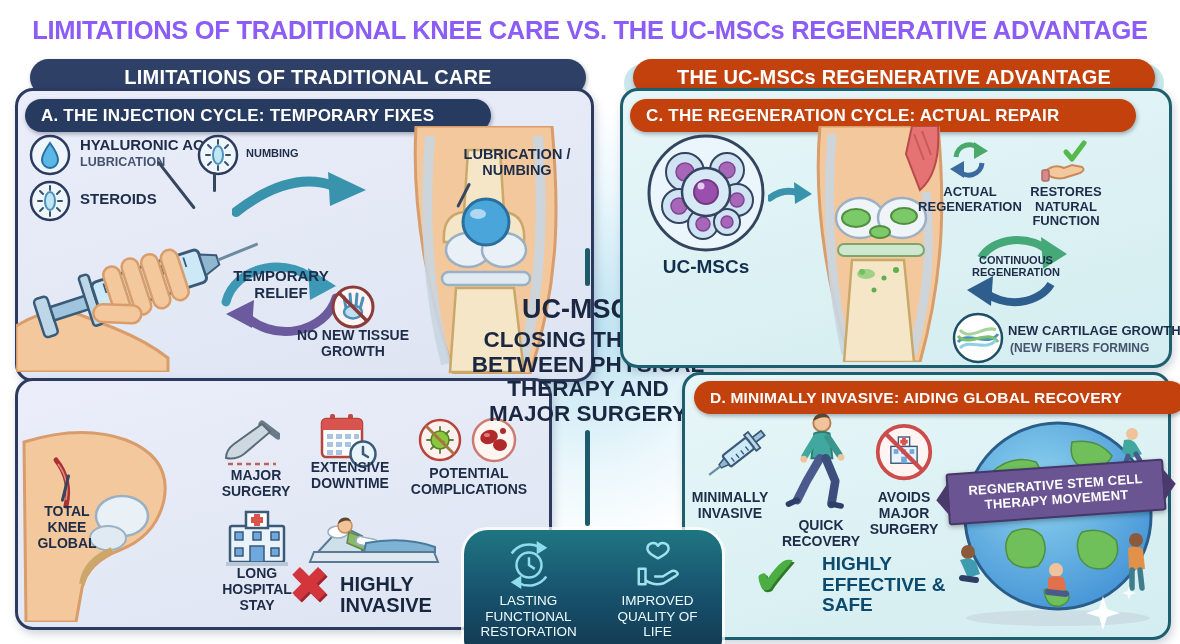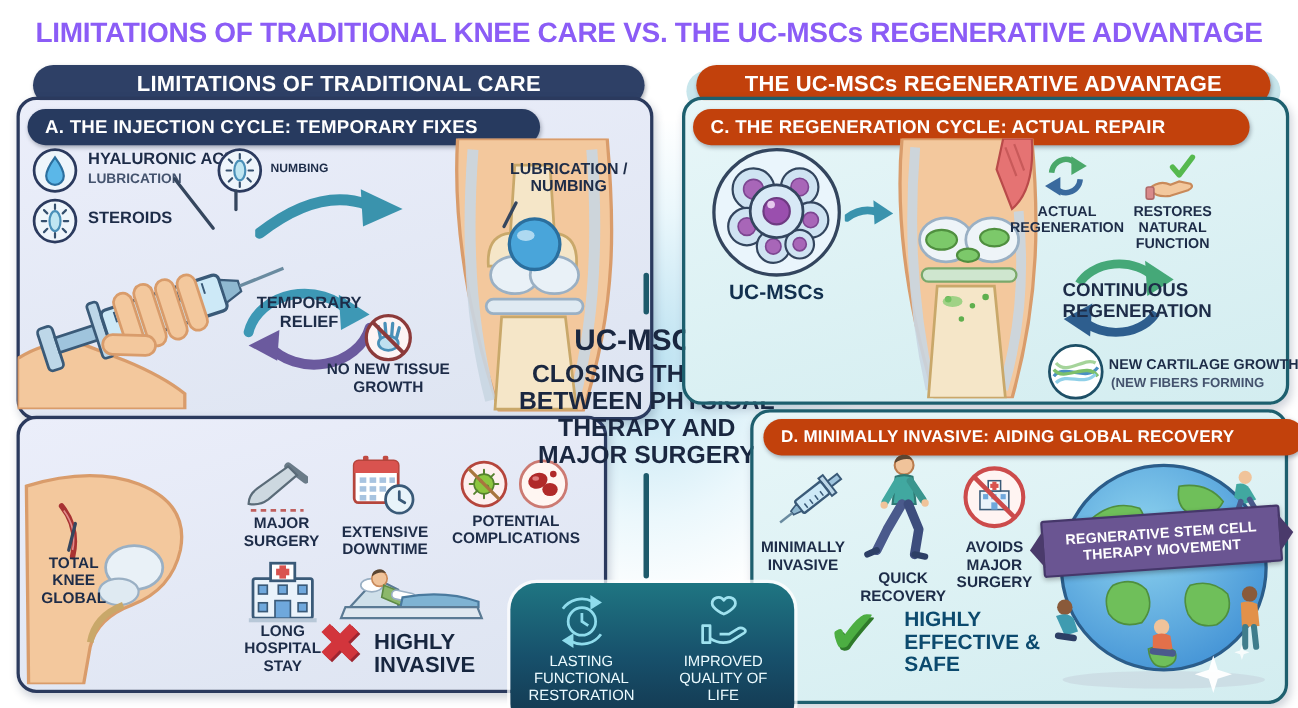--- a/index.html
+++ b/index.html
@@ -172,21 +172,21 @@
         <rect x="36" y="20" width="5" height="5"></rect>
       <rect x="9" y="28" width="6" height="5"></rect>
         <rect x="18" y="28" width="6" height="5"></rect>
         <rect x="27" y="28" width="6" height="5"></rect>
       <rect x="9" y="36" width="6" height="5"></rect>
         <rect x="18" y="36" width="6" height="5"></rect>
     </g>
     <circle cx="45" cy="40" r="12.5" fill="#e8f4fa" stroke="#3a5a78" stroke-width="2.5"></circle>
     <path d="M45 33 v7 l5 3" stroke="#3a5a78" stroke-width="2.5" fill="none" stroke-linecap="round"></path>
   </svg>
-  <div class="abs t" style="left:296px;top:476px;width:108px;font-size:14px">EXTENSIVE DOWNTIME</div>
+  <div class="abs t" style="left:296px;top:460px;width:108px;font-size:14px">EXTENSIVE DOWNTIME</div>
 
   <svg class="abs" style="left:418px;top:416px" width="100" height="48" viewBox="0 0 100 48">
     <circle cx="22" cy="24" r="20" fill="#fdf0ef" stroke="#b5453c" stroke-width="2.5"></circle>
     <circle cx="22" cy="24" r="9" fill="#8cc63f" stroke="#55822e" stroke-width="1.5"></circle>
     <g stroke="#55822e" stroke-width="1.8" stroke-linecap="round">
       <path d="M22 11 v4 M22 33 v4 M9 24 h4 M31 24 h4 M13 15 l3 3 M28 30 l3 3 M31 15 l-3 3 M16 30 l-3 3"></path>
     </g>
     <circle cx="19" cy="21" r="1.6" fill="#55822e"></circle>
       <circle cx="25" cy="26" r="1.6" fill="#55822e"></circle>
     <line x1="8" y1="10" x2="36" y2="38" stroke="#a8763e" stroke-width="3"></line>
@@ -308,21 +308,21 @@
     <rect x="2" y="32" width="7" height="11" rx="2" fill="#d88a8a" stroke="#b06a6a" stroke-width="1.5"></rect>
   </svg>
   <div class="abs t" style="left:1022px;top:185px;width:88px;font-size:13px">RESTORES NATURAL FUNCTION</div>
 
   <svg class="abs" style="left:963px;top:224px" width="106" height="96" viewBox="0 0 106 96">
     <path d="M18 34 A 40 31 0 0 1 86 28" stroke="#45a878" stroke-width="8" fill="none"></path>
     <polygon points="78,13 104,30 80,45" fill="#45a878"></polygon>
     <path d="M88 60 A 40 31 0 0 1 22 68" stroke="#2e5e8e" stroke-width="8" fill="none"></path>
     <polygon points="30,52 4,66 28,82" fill="#2e5e8e"></polygon>
   </svg>
-  <div class="abs t" style="left:966px;top:254px;width:100px;font-size:17px">CONTINUOUS REGENERATION</div>
+  <div class="abs t" style="left:966px;top:254px;width:100px;font-size:11px">CONTINUOUS REGENERATION</div>
 
   <svg class="abs" style="left:952px;top:312px" width="52" height="52" viewBox="0 0 52 52">
     <circle cx="26" cy="26" r="24" fill="#ffffff" stroke="#1d4f66" stroke-width="2.5"></circle>
     <g fill="none" stroke-width="3">
       <path d="M6 30 C16 18 36 36 46 22" stroke="#4a90c2"></path>
       <path d="M6 24 C16 36 36 16 46 30" stroke="#7cc06a"></path>
       <path d="M8 36 C18 26 34 40 44 28" stroke="#8fd0e8"></path>
       <path d="M8 18 C18 30 34 12 44 18" stroke="#a5d49a"></path>
     </g>
   </svg>

